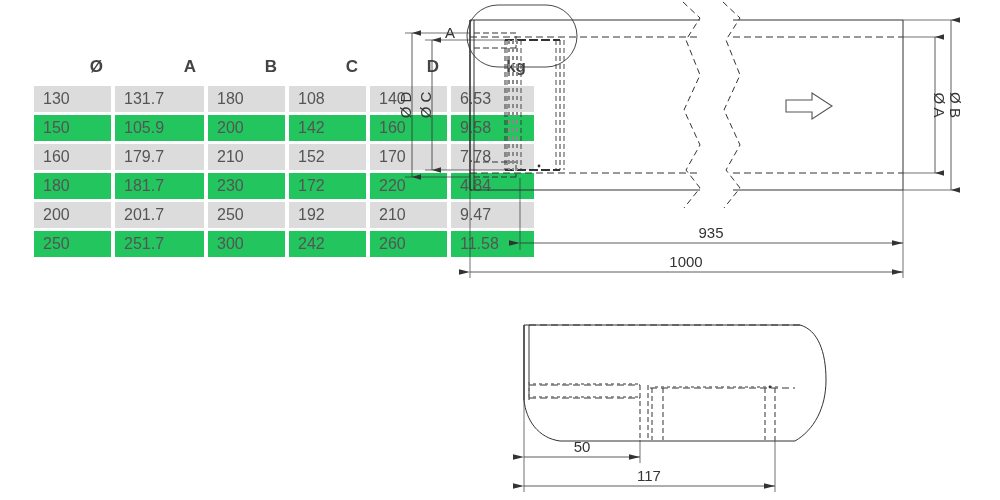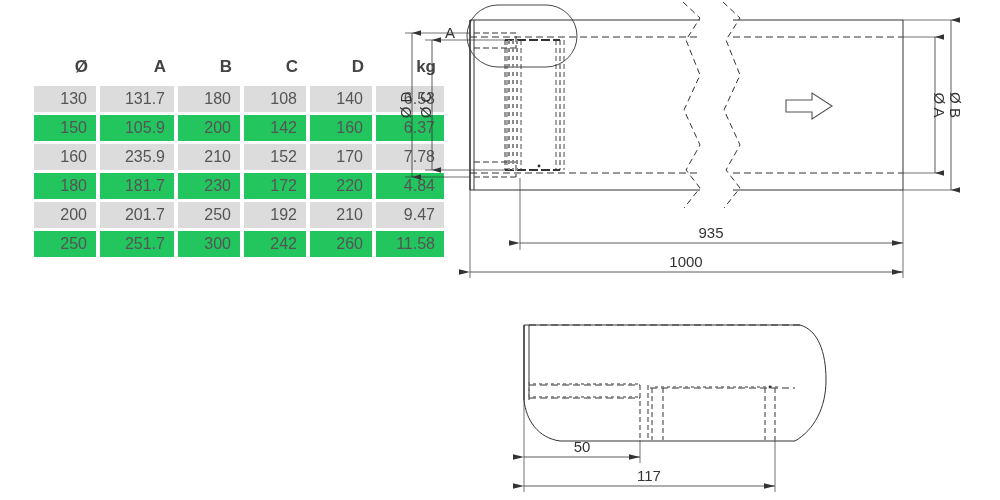--- a/index.html
+++ b/index.html
@@ -26,22 +26,22 @@
     font-weight:bold;
     color:#444;
     text-align:right;
     padding:2px 8px 6px 8px;
     background:transparent;
   }
   #spec-table td{
     font-size:16px;
     font-weight:normal;
     color:#555;
-    text-align:right;
-    padding:4px 9px 4px 9px;
+    text-align:left;
+    padding:4px 24px 4px 9px;
     white-space:nowrap;
   }
   #spec-table tr.striped td{ background:#dcdcdc; }
   #spec-table tr.plain td{ background:#22c55e; }
   .col-d{min-width:44px;}
   .col-a{min-width:56px;}
   .col-b{min-width:44px;}
   .col-c{min-width:44px;}
   .col-dd{min-width:44px;}
   .col-kg{min-width:50px;}
@@ -82,25 +82,25 @@
         <td class="col-c">108</td>
         <td class="col-dd">140</td>
         <td class="col-kg">6.53</td>
       </tr>
       <tr class="plain">
         <td class="col-d">150</td>
         <td class="col-a">105.9</td>
         <td class="col-b">200</td>
         <td class="col-c">142</td>
         <td class="col-dd">160</td>
-        <td class="col-kg">6.37</td>
+        <td class="col-kg">9.58</td>
       </tr>
       <tr class="striped">
         <td class="col-d">160</td>
-        <td class="col-a">235.9</td>
+        <td class="col-a">179.7</td>
         <td class="col-b">210</td>
         <td class="col-c">152</td>
         <td class="col-dd">170</td>
         <td class="col-kg">7.78</td>
       </tr>
       <tr class="plain">
         <td class="col-d">180</td>
         <td class="col-a">181.7</td>
         <td class="col-b">230</td>
         <td class="col-c">172</td>

